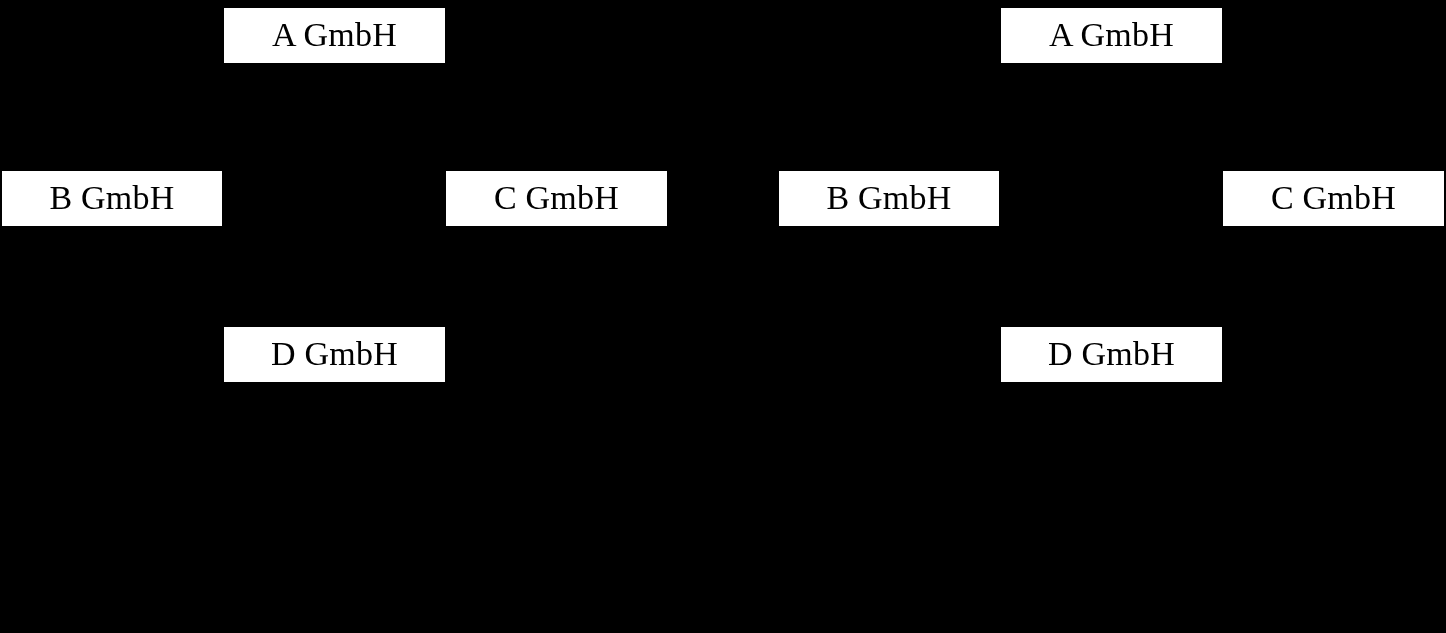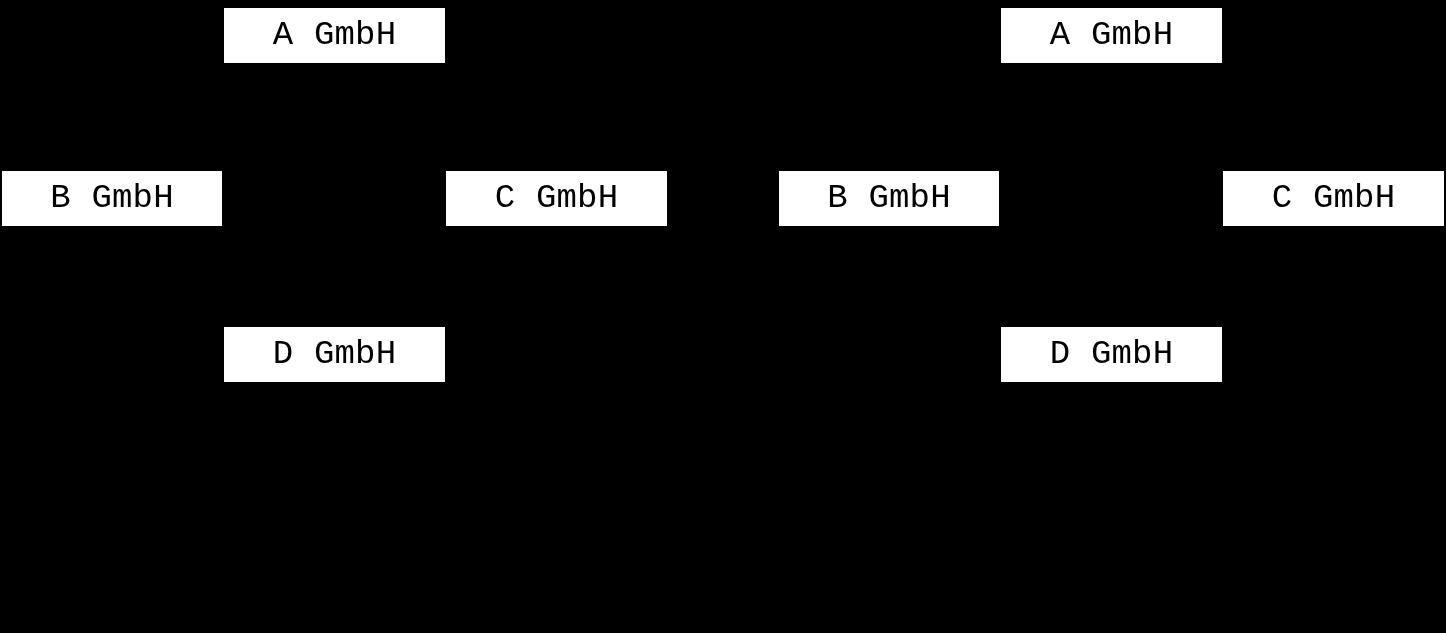--- a/index.html
+++ b/index.html
@@ -26,21 +26,21 @@
     height: 100%;
   }
   .node-box {
     position: absolute;
     box-sizing: border-box;
     background: #ffffff;
     color: #000000;
     display: flex;
     align-items: center;
     justify-content: center;
-    font-family: Liberation Mono, monospace;
+    font-family: Liberation Serif, serif;
     font-size: 34px;
     font-weight: 400;
     line-height: 1;
     letter-spacing: 0.2px;
     white-space: nowrap;
     user-select: none;
     text-align: right;
   }
   .node-label {
     display: block;

